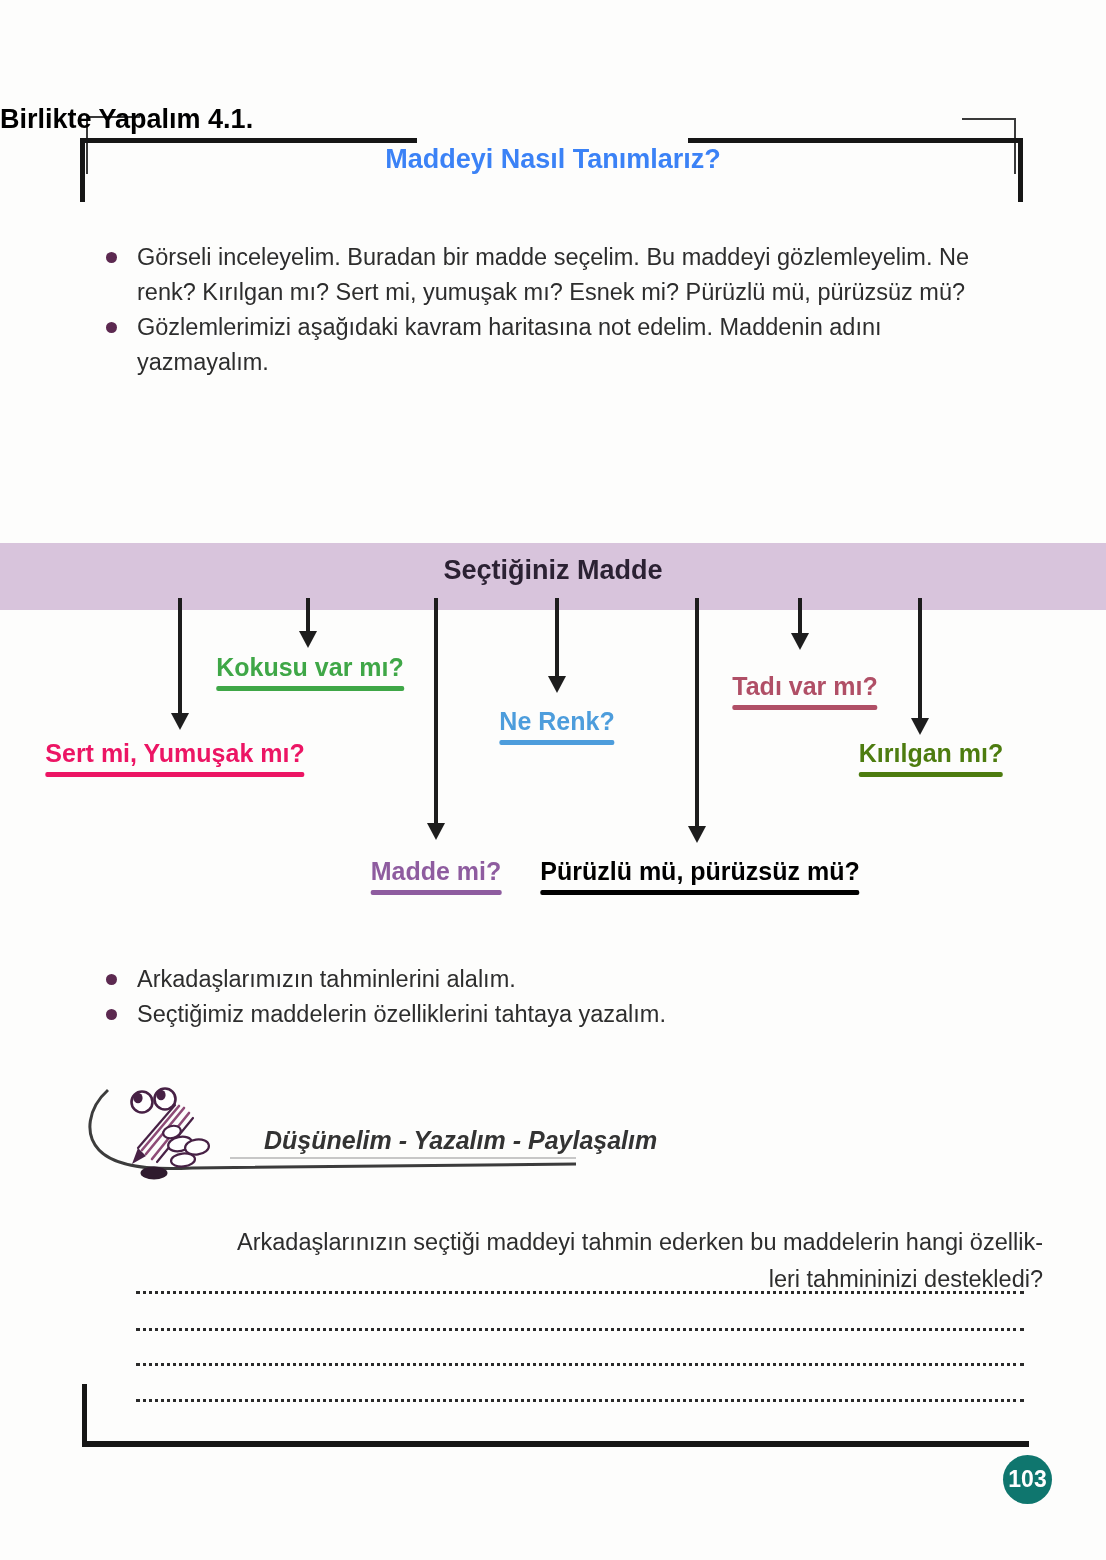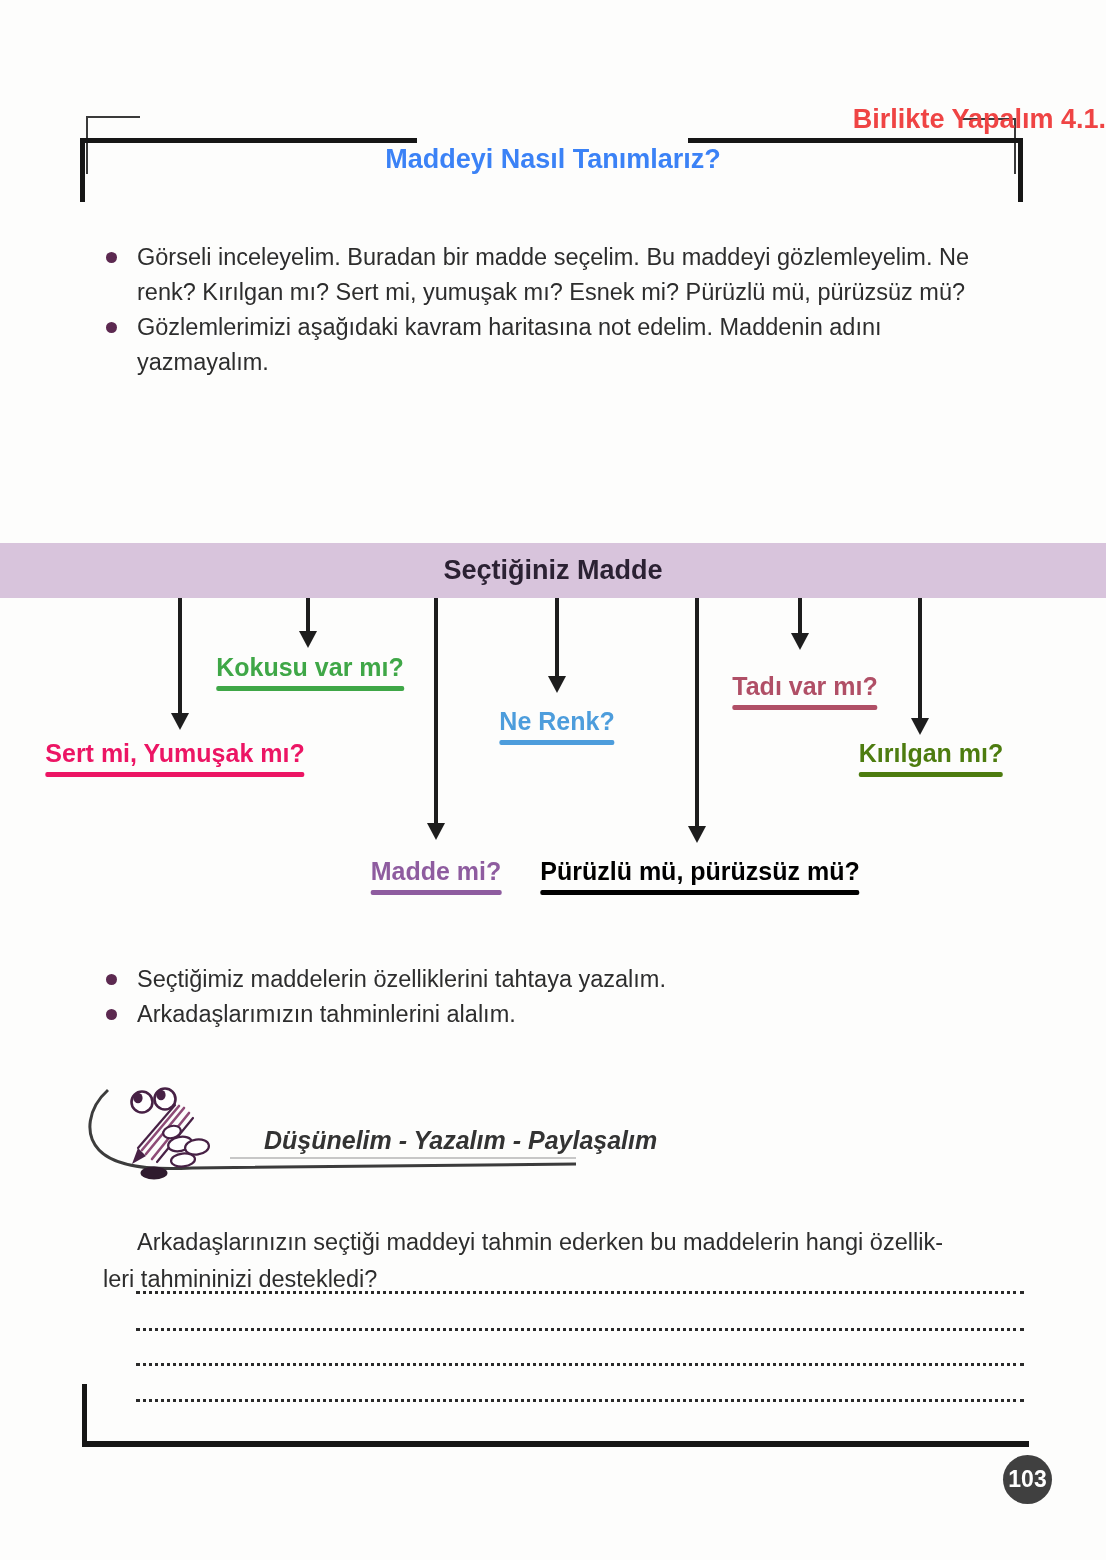--- a/index.html
+++ b/index.html
@@ -12,33 +12,33 @@
   .abs{position:absolute;}
 
   
   .thin-corner-tl{left:86px;top:116px;width:52px;height:56px;border-top:2px solid #3a3a3a;border-left:2px solid #3a3a3a;}
   .thin-corner-tr{left:962px;top:118px;width:52px;height:54px;border-top:2px solid #3a3a3a;border-right:2px solid #3a3a3a;}
   .rule{background:#161616;}
   .rule-left{left:80px;top:138px;width:337px;height:5px;}
   .rule-right{left:688px;top:138px;width:335px;height:5px;}
   .rule-vl{left:80px;top:138px;width:5px;height:64px;}
   .rule-vr{left:1018px;top:138px;width:5px;height:64px;}
-  .title1{left:0;top:104px;width:1106px;text-align:right;font-size:27px;font-weight:bold;color:#ef4444;}
+  .title1{left:0;top:104px;width:1106px;text-align:left;font-size:27px;font-weight:bold;color:#000000;}
   .title2{left:0;top:144px;width:1106px;text-align:center;font-size:27px;font-weight:bold;color:#3b82f6;}
 
   
   ul.bullets{list-style:none;margin:0;padding:0;font-size:23.5px;line-height:35px;}
   ul.bullets li{position:relative;padding-left:33px;}
   ul.bullets li::before{content:"";position:absolute;left:2px;top:12px;width:11px;height:11px;border-radius:50%;background:#5c2950;}
   .intro-bullets{left:104px;top:240px;width:908px;}
   .board-bullets{left:104px;top:962px;width:908px;}
 
   
   .concept-map{left:0;top:543px;width:1106px;height:392px;}
-  .band{position:absolute;left:0;top:0;width:1106px;height:55px;line-height:55px;text-align:center;
+  .band{position:absolute;left:0;top:0;width:1106px;height:67px;line-height:55px;text-align:center;
         font-size:27px;font-weight:bold;color:#2b2133;}
   .arrow{position:absolute;top:55px;width:4px;background:#1d1d1d;}
   .arrow::after{content:"";position:absolute;bottom:-16px;left:50%;transform:translateX(-50%);
         width:0;height:0;border-left:9px solid transparent;border-right:9px solid transparent;border-top:17px solid #1d1d1d;}
   .a1{left:178px;height:116px;}
   .a2{left:306px;height:34px;}
   .a3{left:434px;height:226px;}
   .a4{left:555px;height:79px;}
   .a5{left:695px;height:229px;}
   .a6{left:798px;height:36px;}
@@ -52,21 +52,21 @@
   .n4{left:557px;top:164px;}
   .n5{left:700px;top:314px;}
   .n6{left:805px;top:113px;margin-top:16px;}
   .n7{left:931px;top:196px;}
 
   
   .think-svg{left:80px;top:1080px;}
   .think-title{left:264px;top:1126px;font-size:25px;font-weight:bold;font-style:italic;color:#333;}
 
   
-  .question{left:103px;top:1200px;width:940px;font-size:23.5px;line-height:37px;}
+  .question{left:103px;top:1200px;width:940px;font-size:23.5px;line-height:37px;text-align:right;}
   .question span{display:block;}
   .question .q-line1{text-indent:34px;}
   .answer-line{left:136px;width:888px;height:0;border-bottom:3.5px dotted #2a2a2a;}
   .al1{top:1291px;} .al2{top:1328px;} .al3{top:1363px;} .al4{top:1399px;}
 
   
   .frame-v{left:82px;top:1384px;width:5px;height:59px;background:#161616;}
   .frame-h{left:82px;top:1441px;width:947px;height:6px;background:#161616;}
   .page-badge{left:1003px;top:1455px;width:49px;height:49px;border-radius:50%;
         color:#fff;font-size:23px;font-weight:bold;text-align:center;line-height:49px;}
@@ -118,22 +118,22 @@
   </div>
   <div class="node n6" style="color: rgb(176, 79, 102);">
     <span>Tadı var mı?</span><div class="bar"></div>
   </div>
   <div class="node n7" style="color: #4d7c0f;">
     <span>Kırılgan mı?</span><div class="bar"></div>
   </div>
 </div>
 
 <ul class="abs bullets board-bullets">
+  <li>Arkadaşlarımızın tahminlerini alalım.</li>
   <li>Seçtiğimiz maddelerin özelliklerini tahtaya yazalım.</li>
-  <li>Arkadaşlarımızın tahminlerini alalım.</li>
 </ul>
 
 <svg class="abs think-svg" width="500" height="110" viewBox="0 0 500 110">
 
   <path d="M 28 10 C 8 28 4 54 19 70 C 36 88 74 90 112 88 L 496 84" fill="none" stroke="#3c3c3c" stroke-width="3"></path>
   <path d="M 150 78 L 496 78" fill="none" stroke="#3c3c3c" stroke-width="1.2" opacity="0.55"></path>
 
   <circle cx="62" cy="22" r="10.5" fill="#ffffff" stroke="#472145" stroke-width="2.6"></circle>
   <circle cx="85" cy="19" r="10.5" fill="#ffffff" stroke="#472145" stroke-width="2.6"></circle>
   <ellipse cx="58" cy="18" rx="4.6" ry="5.2" fill="#472145"></ellipse>
@@ -163,15 +163,15 @@
   <span class="q-line1">Arkadaşlarınızın seçtiği maddeyi tahmin ederken bu maddelerin hangi özellik-</span>
   <span class="q-line2">leri tahmininizi destekledi?</span>
 </p>
 <div class="abs answer-line al1"></div>
 <div class="abs answer-line al2"></div>
 <div class="abs answer-line al3"></div>
 <div class="abs answer-line al4"></div>
 
 <div class="abs frame-v"></div>
 <div class="abs frame-h"></div>
-<div class="abs page-badge" style="background-color: #404040;">
+<div class="abs page-badge" style="background-color: #0f766e;">
   <span>103</span>
 </div>
 
 </body></html>

